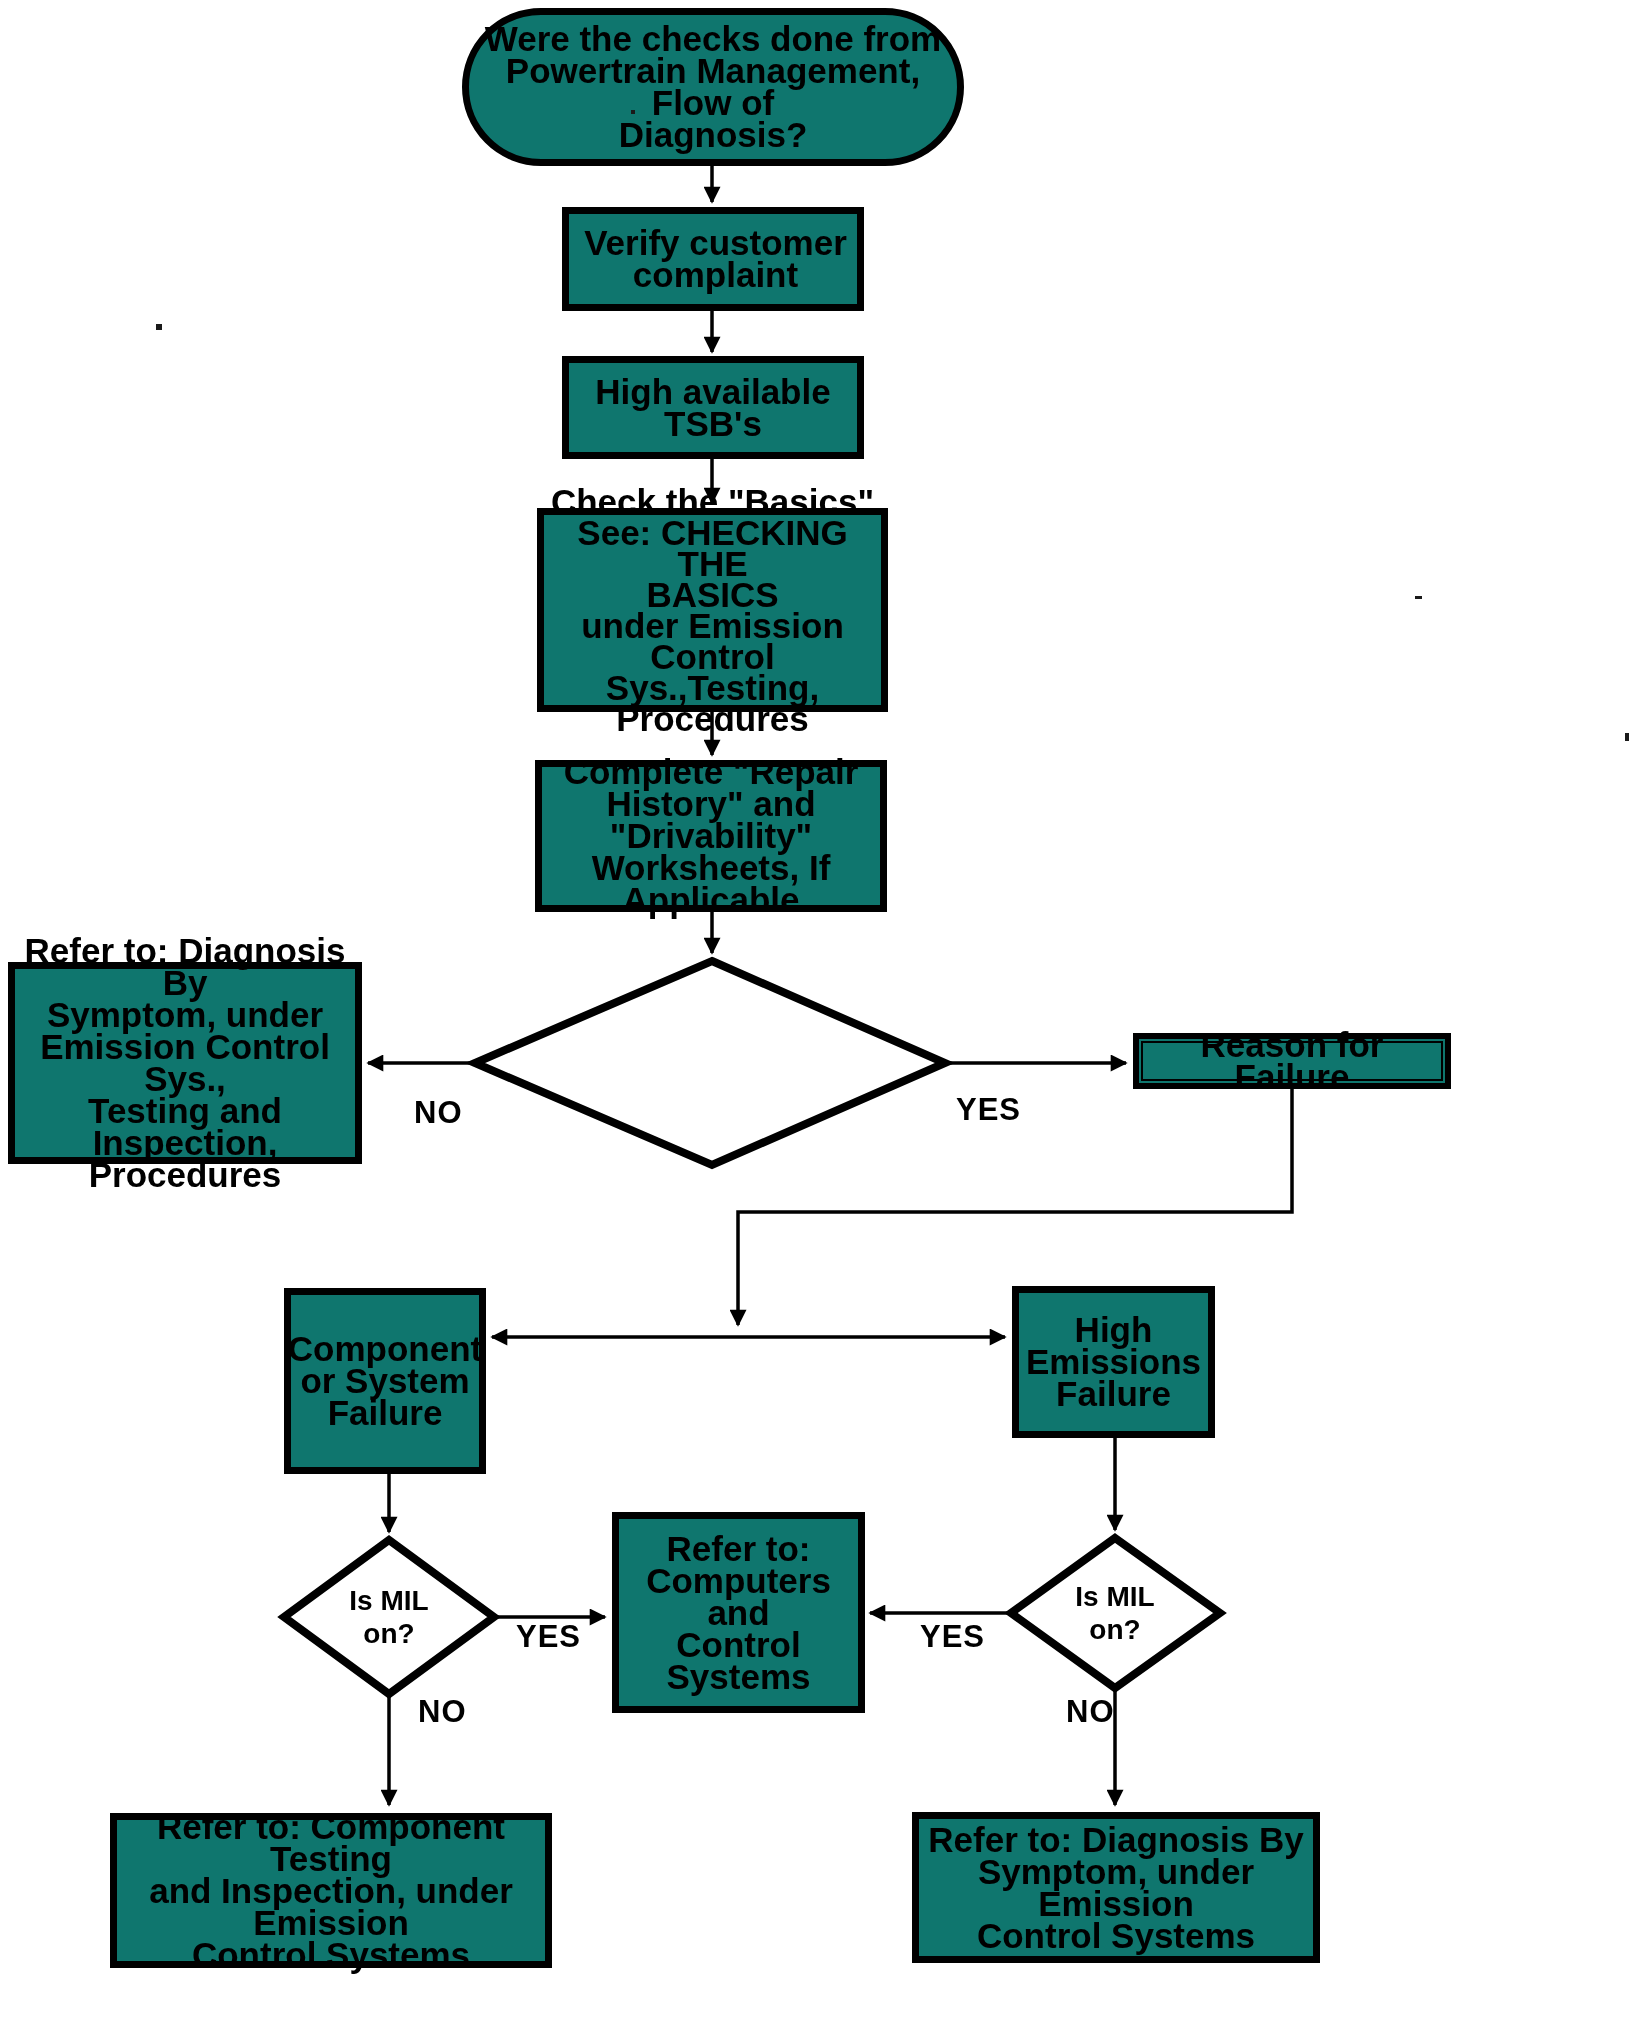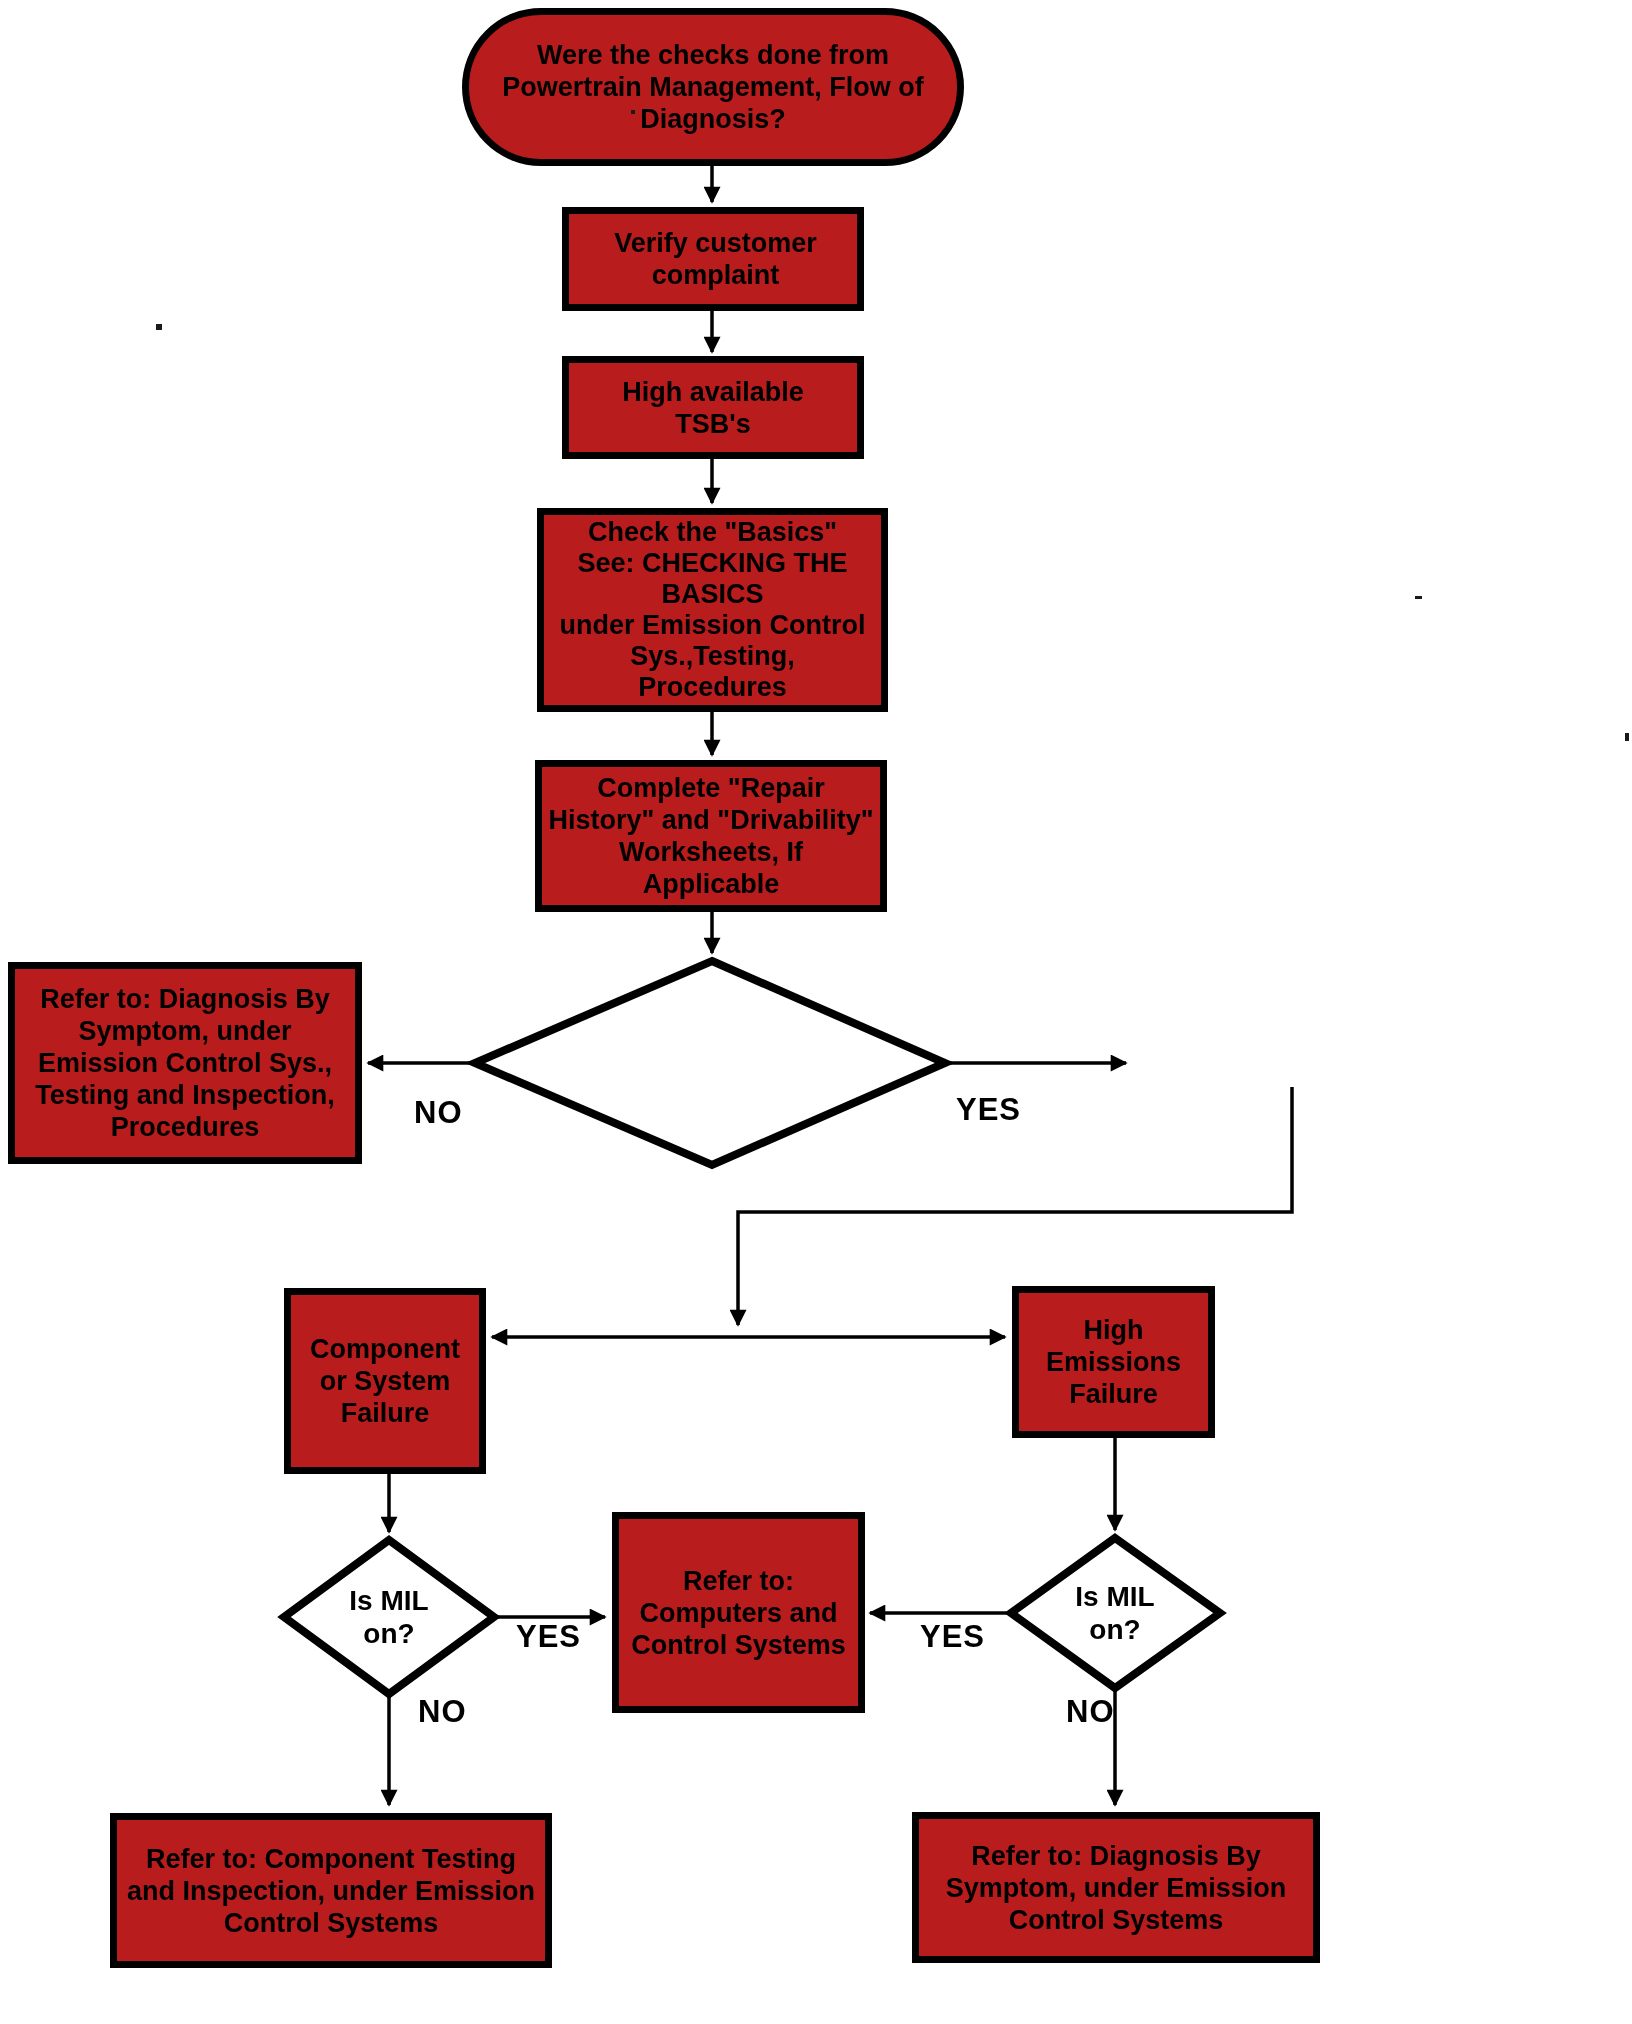--- a/index.html
+++ b/index.html
@@ -3,24 +3,24 @@
 <meta charset="utf-8">
 <style>
   html,body{margin:0;padding:0;background:#fff;}
   .stage{
     position:relative;width:1632px;height:2024px;background:#ffffff;
     font-family:"Liberation Sans","DejaVu Sans",sans-serif;
     color:#000;overflow:hidden;
   }
   .wires{position:absolute;left:0;top:0;}
   .node{
-    position:absolute;box-sizing:border-box;background:#b91c1c;
+    position:absolute;box-sizing:border-box;background:#0f766e;
     border:7px solid #000;display:flex;align-items:center;justify-content:center;
     text-align:center;white-space:pre-line;
-    font-weight:700;font-size:27px;line-height:32px;
+    font-weight:700;font-size:35px;line-height:32px;
     padding:2px 4px;
   }
   .oval{border-radius:80px;}
   .dtext{
     position:absolute;display:flex;align-items:center;justify-content:center;
     text-align:center;white-space:pre-line;font-weight:700;font-size:28px;line-height:33px;
   }
   .edge-label{
     position:absolute;font-weight:700;font-size:31px;line-height:29px;letter-spacing:1px;
   }
@@ -84,20 +84,24 @@
 History" and "Drivability"
 Worksheets, If
 Applicable</div>
 
   <div class="node" style="left:8px;top:962px;width:354px;height:202px;">Refer to: Diagnosis By
 Symptom, under
 Emission Control Sys.,
 Testing and Inspection,
 Procedures</div>
 
+  <div class="node" style="left:1133px;top:1033px;width:318px;height:56px;border-width:6px;">
+    <div class="dbl"></div>
+    <span class="reason-text">Reason for Failure</span>
+  </div>
 
   <div class="node" style="left:284px;top:1288px;width:202px;height:186px;">Component
 or System
 Failure</div>
 
   <div class="node" style="left:1012px;top:1286px;width:203px;height:152px;">High
 Emissions
 Failure</div>
 
   <div class="node" style="left:612px;top:1512px;width:253px;height:201px;">Refer to:

